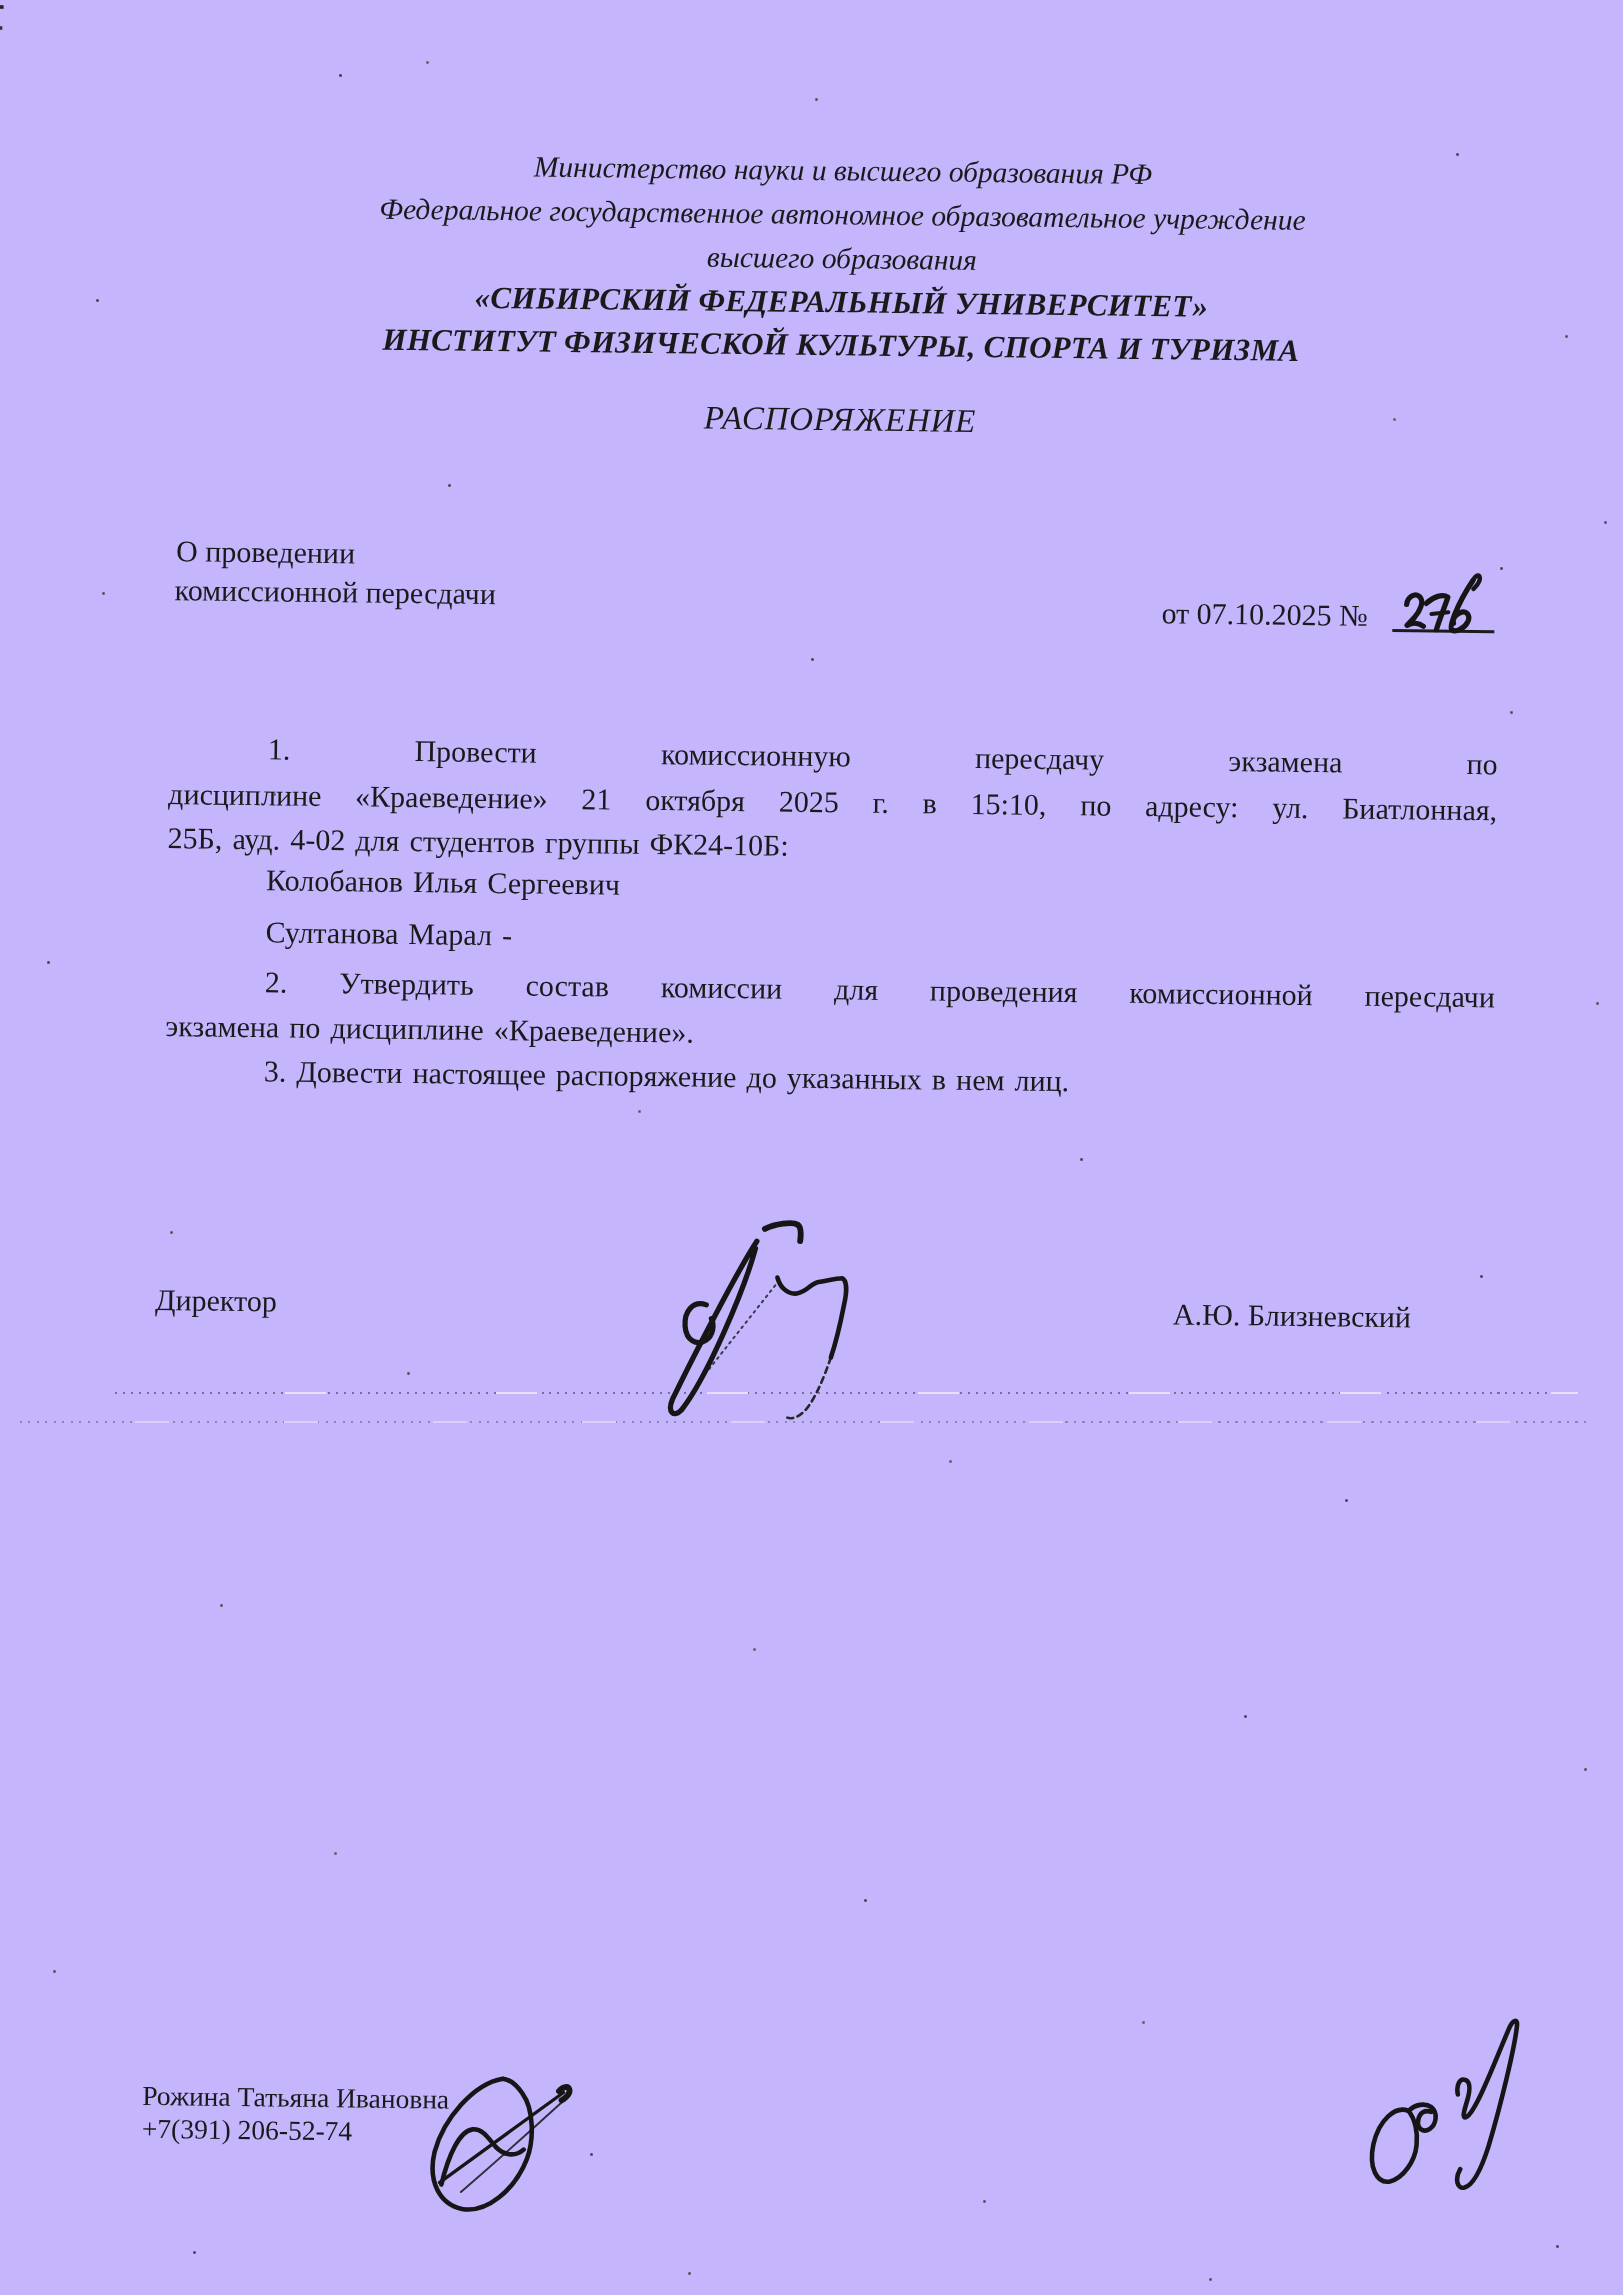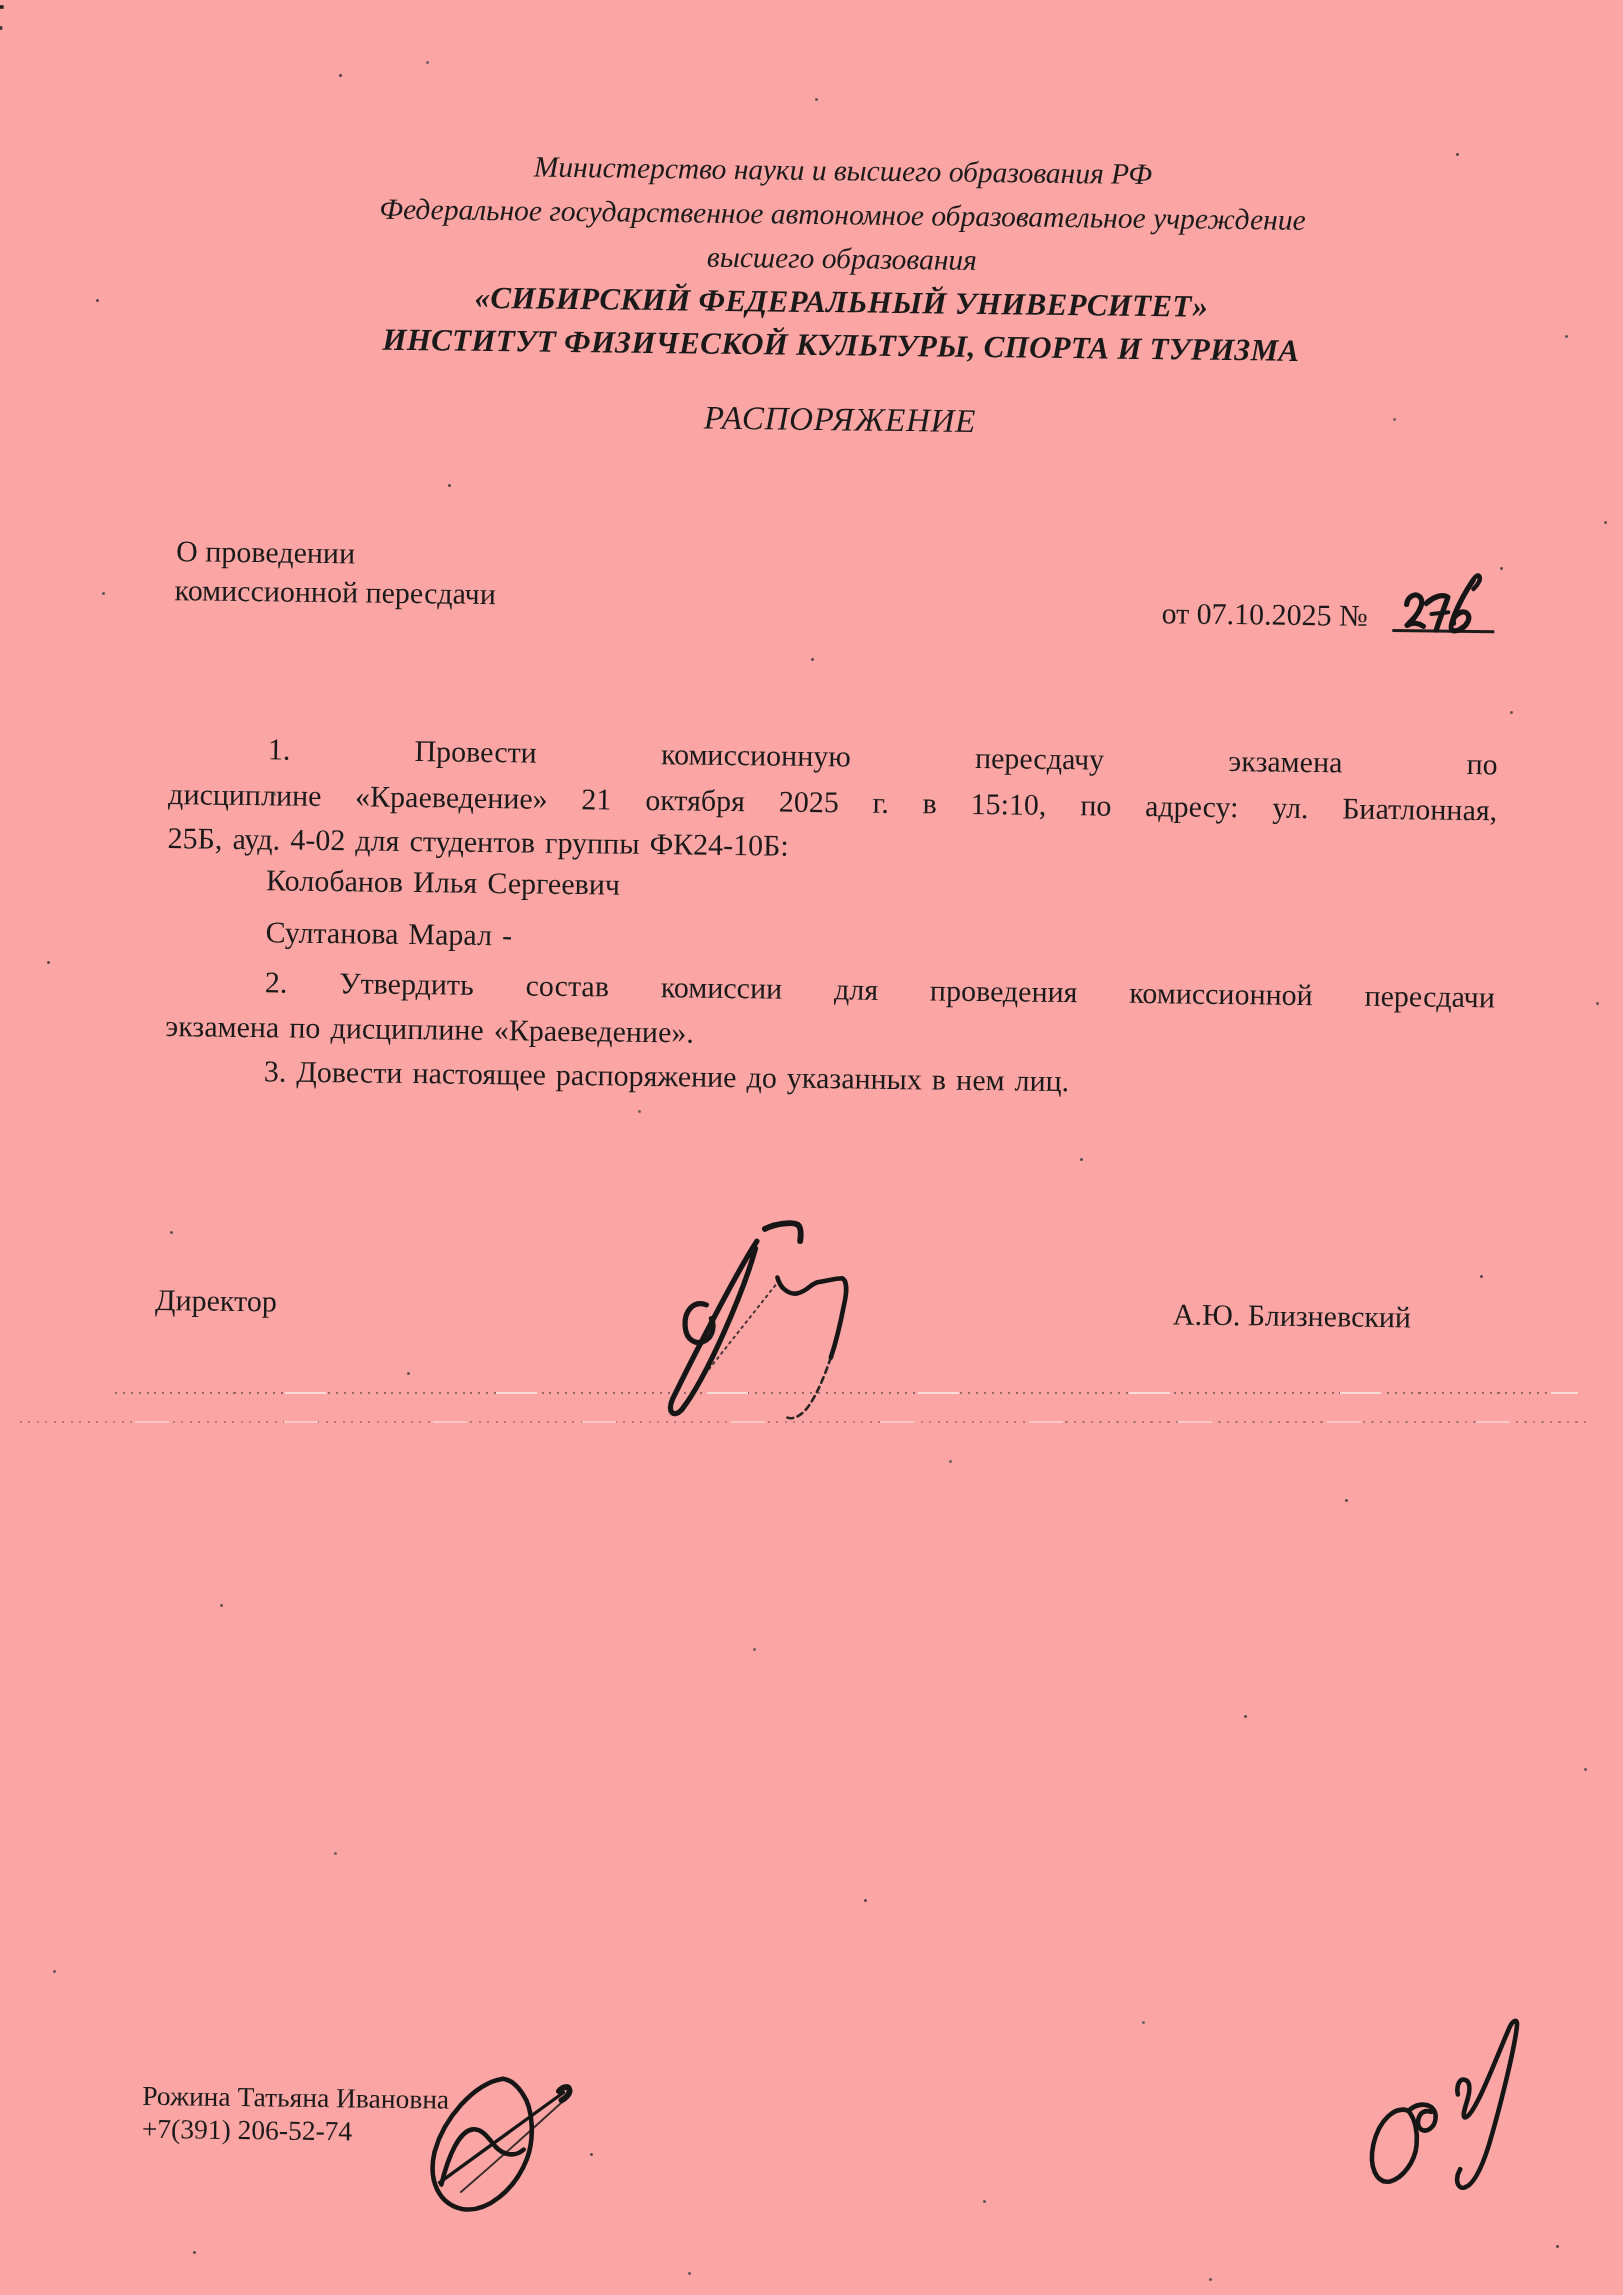--- a/index.html
+++ b/index.html
@@ -1,17 +1,17 @@
 <!DOCTYPE html>
 <html style="font-size:10.5px"><head>
 <meta charset="utf-8">
 <style>
   html,body{margin:0;padding:0;background:#e8e8e8;}
   .page{
-    position:relative;width:1623px;height:2295px;background:#fca5a5;
+    position:relative;width:1623px;height:2295px;background:#c4b5fd;
     font-family:"Liberation Serif","DejaVu Serif",serif;color:#1a1a1a;
     overflow:hidden;
   }
   .tilt{position:absolute;inset:0;transform:rotate(0.7deg);transform-origin:812px 1145px;}
 
   
   .letterhead{position:absolute;top:148px;left:0;width:1623px;text-align:center;transform:translateX(19.6px);}
   .lh-it{font-style:italic;font-size:29.5px;line-height:44px;}
   .lh-b{font-style:italic;font-weight:bold;font-size:31px;line-height:43px;letter-spacing:0.3px;}
 

